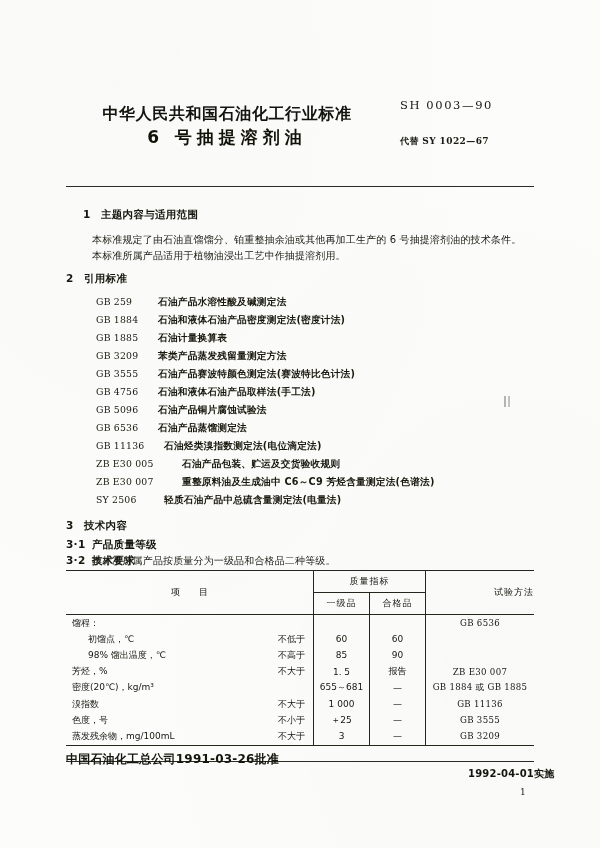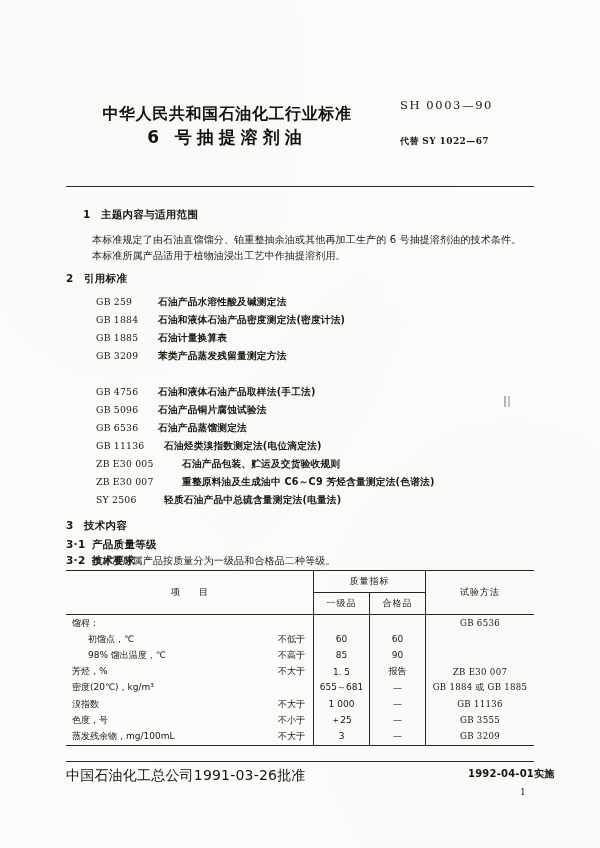--- a/index.html
+++ b/index.html
@@ -183,23 +183,23 @@
     position: absolute;
     left: 66px;
     top: 761px;
     width: 468px;
     height: 1.4px;
     background: #2b2b28;
   }
   .foot-left {
     position: absolute;
     left: 66px;
-    top: 767px;
-    font-size: 14px;
-    font-weight: normal;
+    top: 751px;
+    font-size: 12px;
+    font-weight: bold;
     color: #15150e;
     letter-spacing: 0.2px;
     white-space: nowrap;
   }
   .foot-right {
     position: absolute;
     left: 468px;
     top: 767px;
     font-size: 10px;
     font-weight: bold;
@@ -257,20 +257,23 @@
     </div>
     <div class="ref-item" style="left:96px; top:314px;">
       <span class="ref-code" style="width:62px;">GB 1884</span><span class="ref-name">石油和液体石油产品密度测定法(密度计法)</span>
     </div>
     <div class="ref-item" style="left:96px; top:332px;">
       <span class="ref-code" style="width:62px;">GB 1885</span><span class="ref-name">石油计量换算表</span>
     </div>
     <div class="ref-item" style="left:96px; top:350px;">
       <span class="ref-code" style="width:62px;">GB 3209</span><span class="ref-name">苯类产品蒸发残留量测定方法</span>
     </div>
+    <div class="ref-item" style="left:96px; top:368px;">
+      <span class="ref-code" style="width:62px;">GB 3555</span><span class="ref-name">石油产品赛波特颜色测定法(赛波特比色计法)</span>
+    </div>
     <div class="ref-item" style="left:96px; top:386px;">
       <span class="ref-code" style="width:62px;">GB 4756</span><span class="ref-name">石油和液体石油产品取样法(手工法)</span>
     </div>
     <div class="ref-item" style="left:96px; top:404px;">
       <span class="ref-code" style="width:62px;">GB 5096</span><span class="ref-name">石油产品铜片腐蚀试验法</span>
     </div>
     <div class="ref-item" style="left:96px; top:422px;">
       <span class="ref-code" style="width:62px;">GB 6536</span><span class="ref-name">石油产品蒸馏测定法</span>
     </div>
     <div class="ref-item" style="left:96px; top:440px;">
@@ -301,21 +304,21 @@
       <span class="sec-num" style="width:26px;">3·2</span><span>技术要求</span>
     </div>
 
     <div class="smudge"></div>
 
     <table class="tbl">
       <thead>
         <tr>
           <td class="hdr-cell hdr-item bt bb" rowspan="2" colspan="2" style="width:250px;">项     目</td>
           <td class="hdr-cell bt bb bl" colspan="2" style="width:110px;">质量指标</td>
-          <td class="hdr-cell bt bb bl" rowspan="2" style="width:108px;">试验方法</td>
+          <td class="hdr-cell bt bb bl" rowspan="2" style="width:108px;text-align:right;">试验方法</td>
         </tr>
         <tr>
           <td class="hdr-cell bb bl" style="width:55px;">一级品</td>
           <td class="hdr-cell bb bl" style="width:55px;">合格品</td>
         </tr>
       </thead>
       <tbody>
         <tr>
           <td class="row-label">馏程：</td>
           <td class="row-limit"></td>

